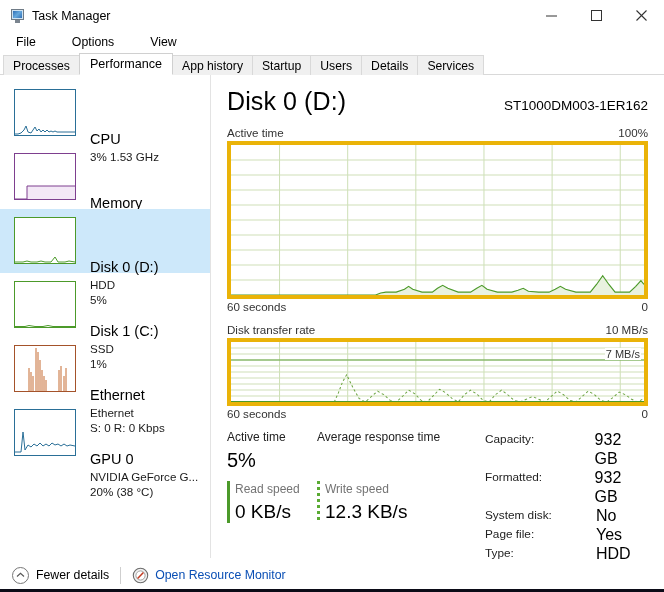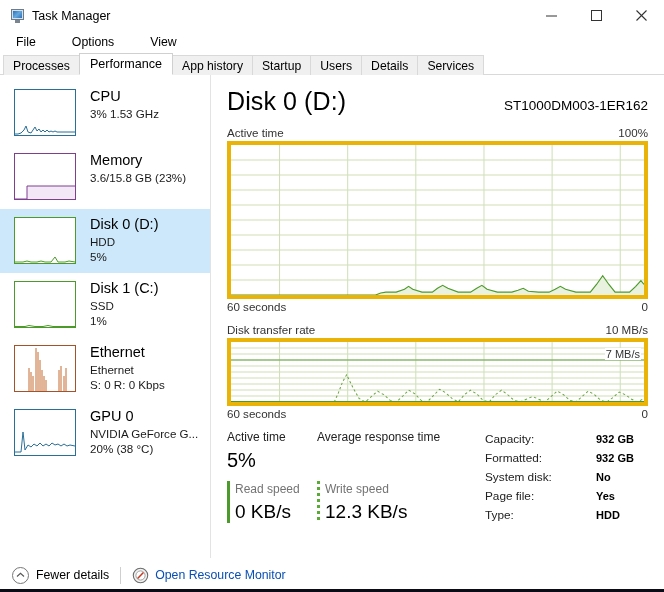--- a/index.html
+++ b/index.html
@@ -40,21 +40,21 @@
 
   
   .content { flex:1 1 auto; display:flex; min-height:0; position:relative; }
   .sidebar { width:211px; flex:0 0 211px; border-right:1px solid #e3e3e3; background:#fff; padding-top:6px; position:relative; }
 
   .side-item { display:flex; align-items:flex-start; height:64px; padding:5px 0 0 14px; position:relative; }
   .side-item.selected { background:#cde8fa; }
   .side-item.selected::before { content:""; position:absolute; left:0; top:0; bottom:0; width:0px; }
   .thumb { width:62px; height:47px; background:#fff; flex:0 0 auto; position:relative; overflow:hidden; margin-top:3px; }
   .thumb svg { position:absolute; left:0; top:0; }
-  .side-text { margin-left:14px; padding-top:1px; }
+  .side-text { margin-left:14px; padding-top:1px;margin-top:43px; }
   .side-title { font-size:14.5px; color:#000; line-height:19px; }
   .side-sub { font-size:11.6px; color:#1a1a1a; line-height:15px; }
 
   
   .main { flex:1 1 auto; padding:12px 16px 0 16px; position:relative; min-width:0; }
   .main-head { display:flex; align-items:baseline; }
   .main-title { font-size:25px; color:#000; font-weight:400; letter-spacing:0.1px; }
   .main-model { margin-left:auto; font-size:13.5px; color:#000; }
 
   .graph-head { display:flex; align-items:baseline; margin-top:10px; }
@@ -83,21 +83,21 @@
   .speed-col.s2 { width:160px; }
   .speed-col .bar { position:absolute; left:0; top:1px; bottom:2px; width:3px; }
   .speed-col.s1 .bar { background:#4c9a2a; }
   .speed-col.s2 .bar { background:repeating-linear-gradient(to bottom,#5aab33 0 3px,transparent 3px 6px); }
   .speed-label { font-size:12px; color:#737373; line-height:18px; }
   .speed-value { font-size:19px; color:#000; line-height:27px; }
 
   .stats-right { flex:1 1 auto; padding-top:1px; }
   .info-row { display:flex; line-height:19px;gap:23px; }
   .info-key { width:88px; font-size:11.8px; color:#222; }
-  .info-val { font-size:11px; color:#000; font-weight:bold; }
+  .info-val { font-size:16px; color:#000; font-weight:normal; }
 
   
   .footer { height:34px; flex:0 0 auto; display:flex; align-items:center; padding-left:12px; border-top:0; background:#fff; }
   .fewer { display:flex; align-items:center; }
   .chev-circle { width:17px; height:17px; border:1px solid #777; border-radius:50%; display:flex; align-items:center; justify-content:center; margin-right:7px; }
   .fewer-text { font-size:12.3px; color:#000; }
   .fsep { width:1px; height:17px; background:#cfcfcf; margin:0 11px; }
   .resmon { display:flex; align-items:center; }
   .resmon-icon { width:17px; height:17px; margin-right:6px; position:relative; }
   .resmon-text { font-size:12.3px; color:#0a4fb5; }

